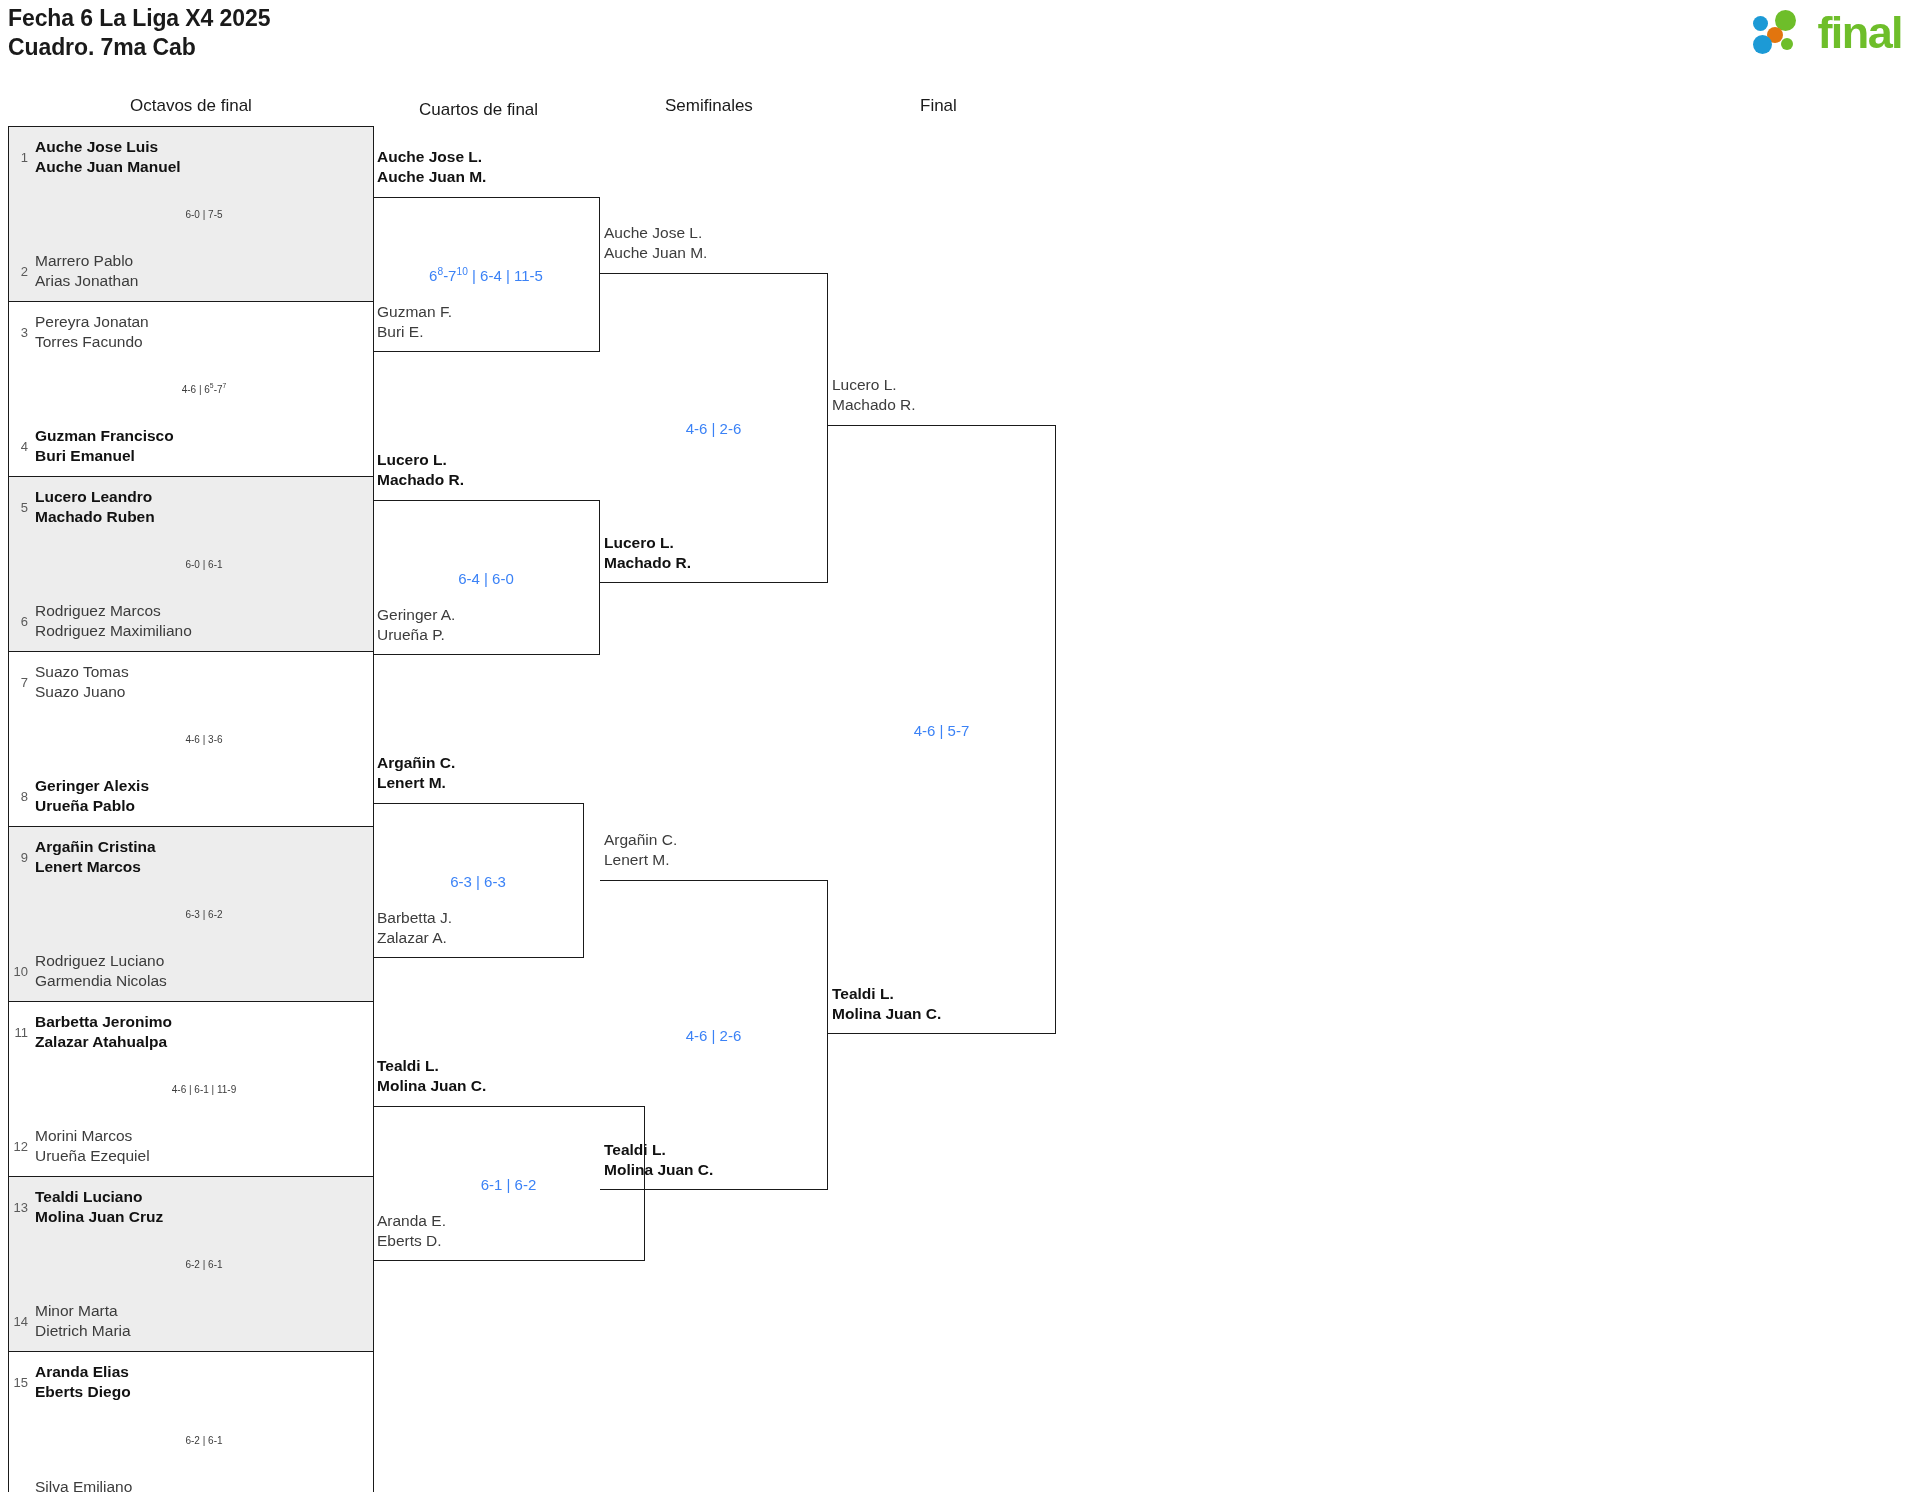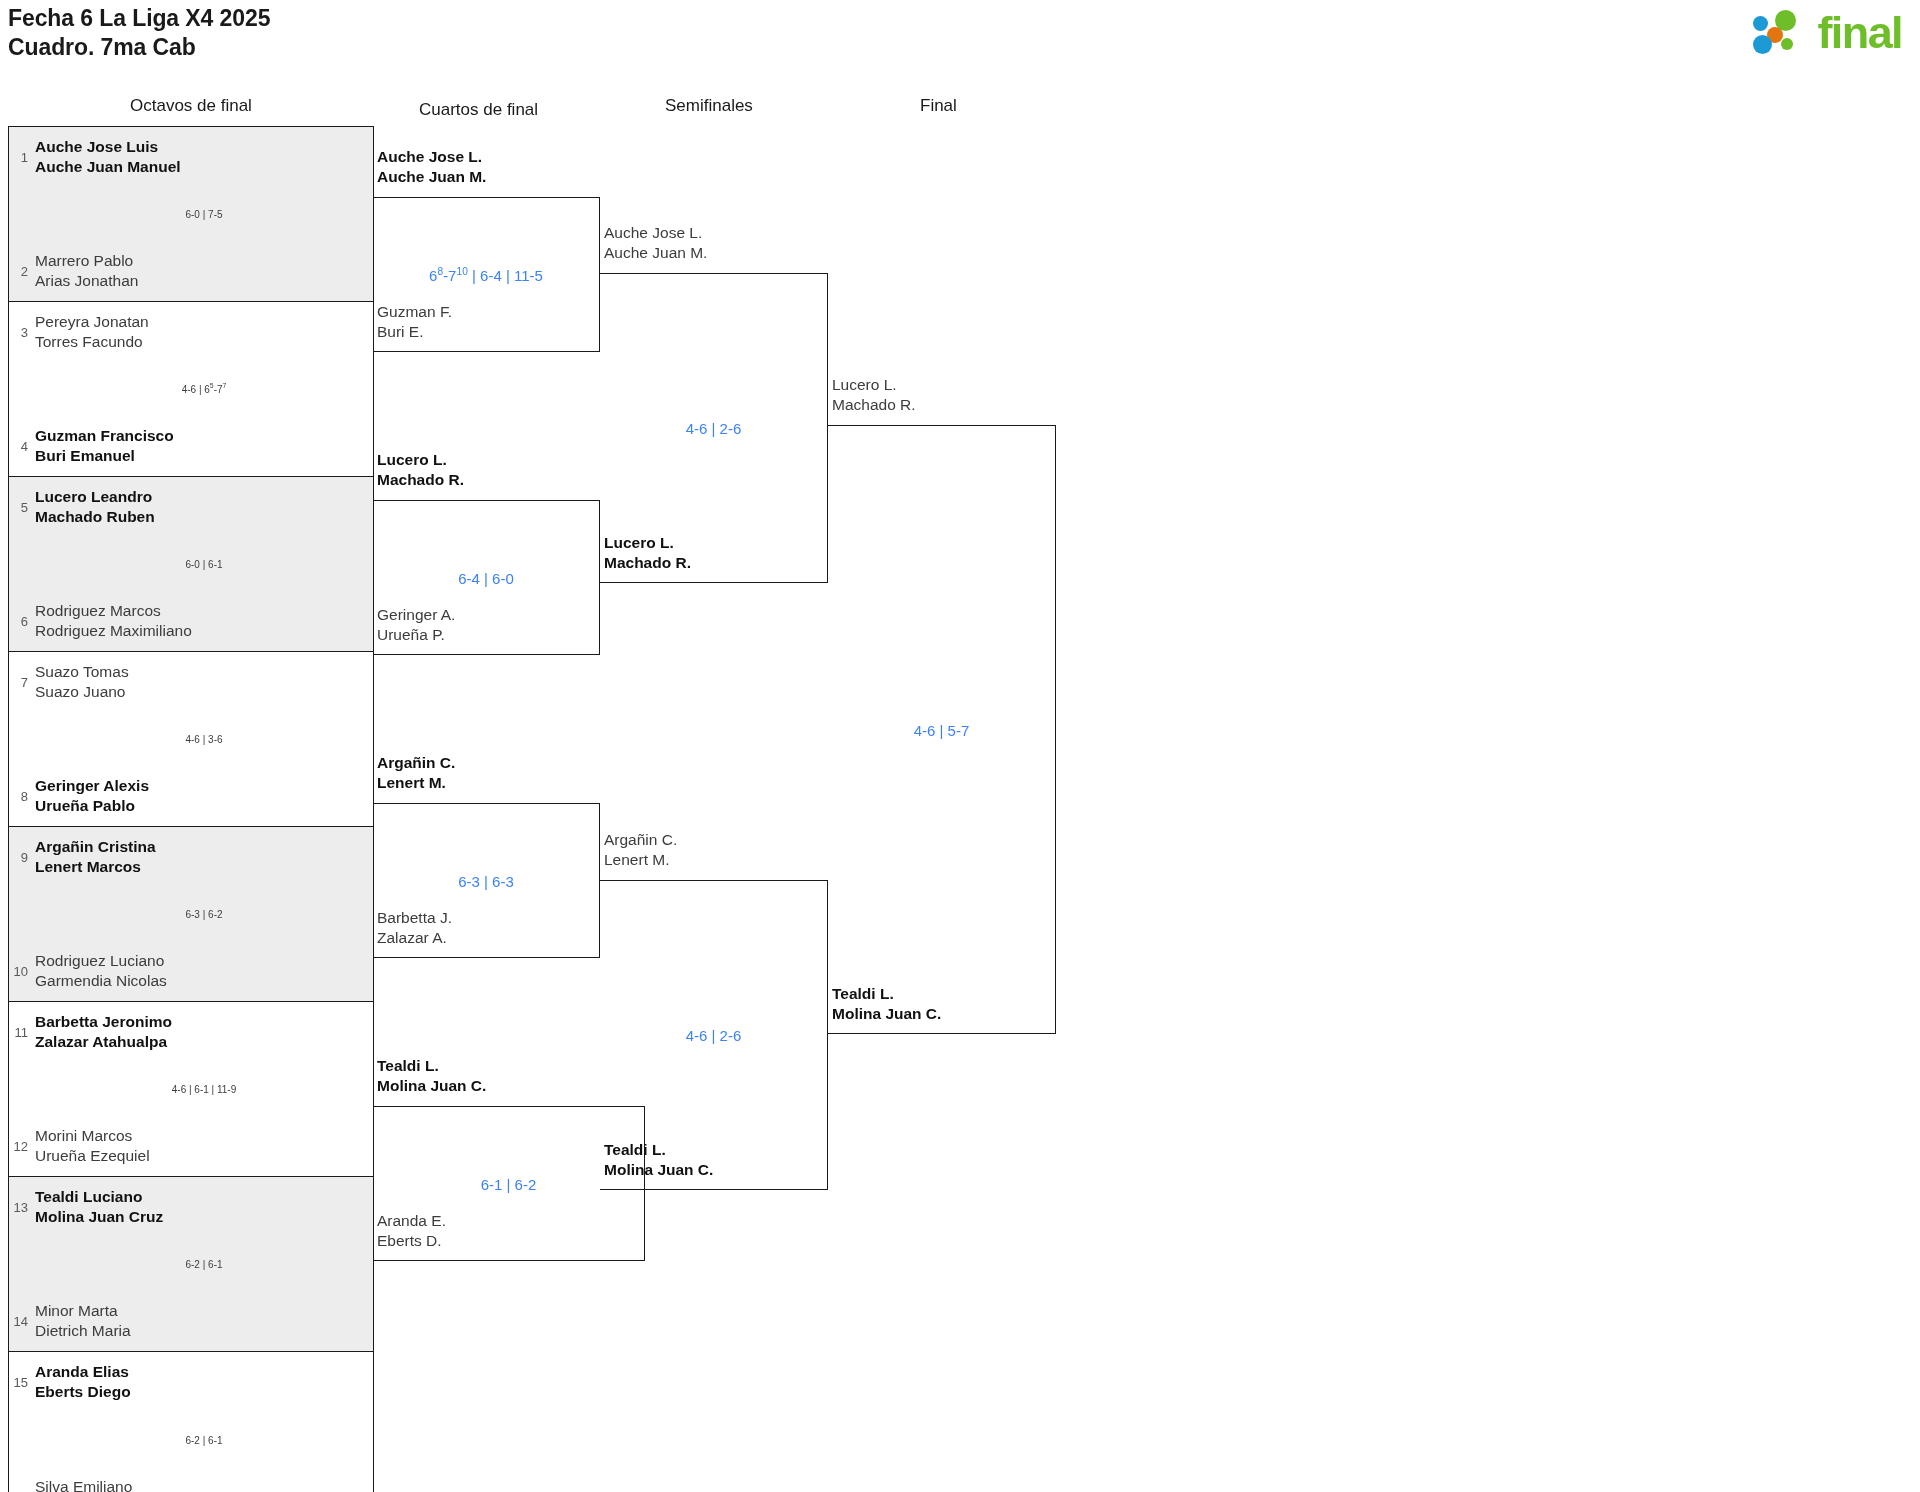--- a/index.html
+++ b/index.html
@@ -172,21 +172,21 @@
       <div class="cbox" style="left: 373px; top: 197px; width: 227px; height: 155px;">
         <span class="sc">6<sup>8</sup>-7<sup>10</sup> | 6-4 | 11-5</span>
       </div>
       <div class="lbl win" style="left: 377px; top: 147px;">Auche Jose L.<br>Auche Juan M.</div>
       <div class="lbl" style="left: 377px; top: 302px;">Guzman F.<br>Buri E.</div>
       <div class="cbox" style="left: 373px; top: 500px; width: 227px; height: 155px; padding-left: 48px;">
         <span class="sc">6-4 | 6-0</span>
       </div>
       <div class="lbl win" style="left: 377px; top: 450px;">Lucero L.<br>Machado R.</div>
       <div class="lbl" style="left: 377px; top: 605px;">Geringer A.<br>Urueña P.</div>
-      <div class="cbox" style="left: 373px; top: 803px; width: 227px; height: 155px;">
+      <div class="cbox" style="left: 373px; top: 803px; width: 211px; height: 155px;">
         <span class="sc">6-3 | 6-3</span>
       </div>
       <div class="lbl win" style="left: 377px; top: 753px;">Argañin C.<br>Lenert M.</div>
       <div class="lbl" style="left: 377px; top: 908px;">Barbetta J.<br>Zalazar A.</div>
       <div class="cbox" style="left: 373px; top: 1106px; width: 272px; height: 155px; padding-left: 16px;">
         <span class="sc">6-1 | 6-2</span>
       </div>
       <div class="lbl win" style="left: 377px; top: 1056px;">Tealdi L.<br>Molina Juan C.</div>
       <div class="lbl" style="left: 377px; top: 1211px;">Aranda E.<br>Eberts D.</div>
     </div>

